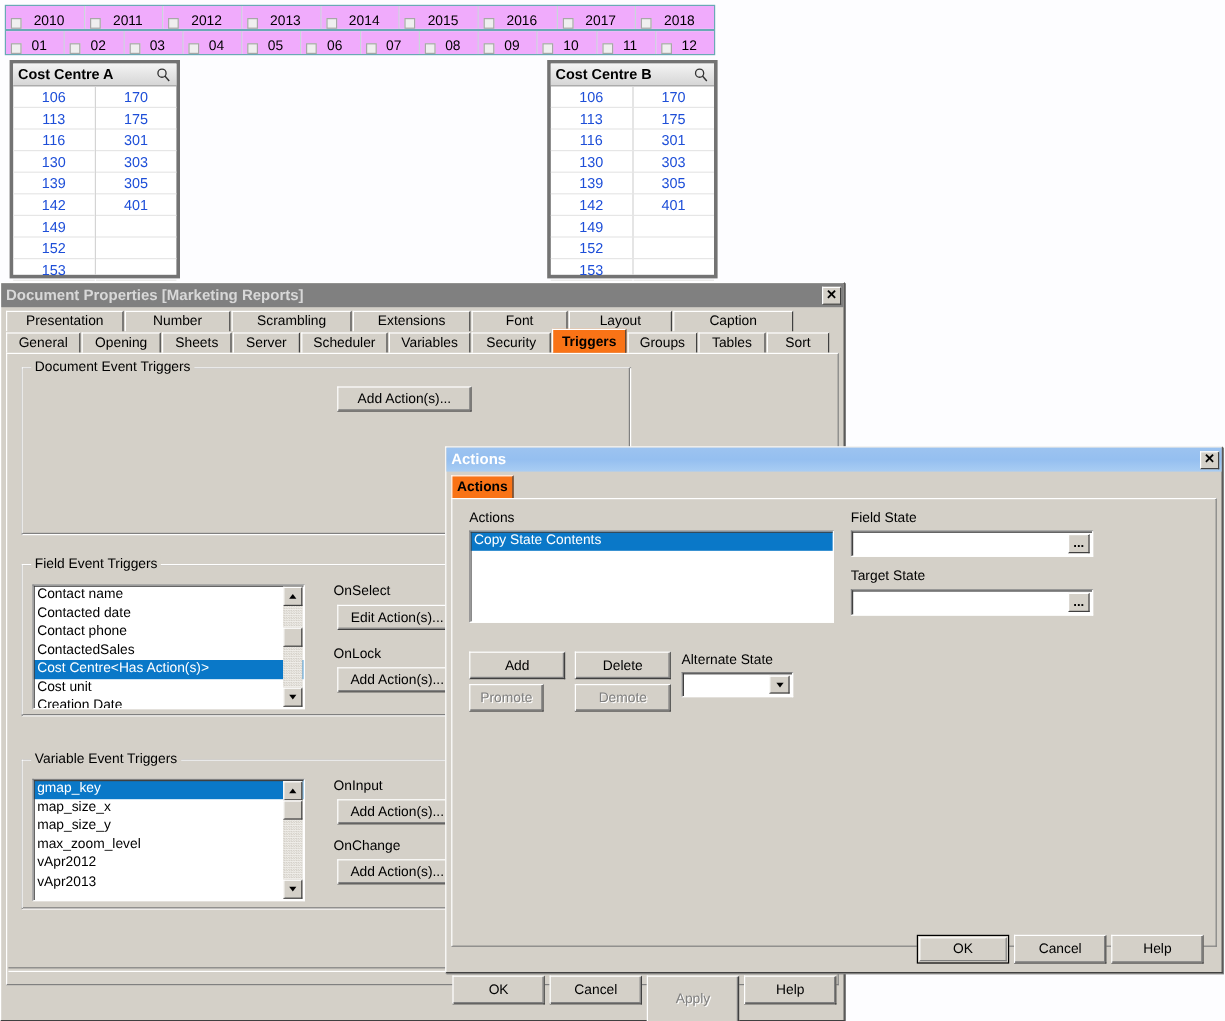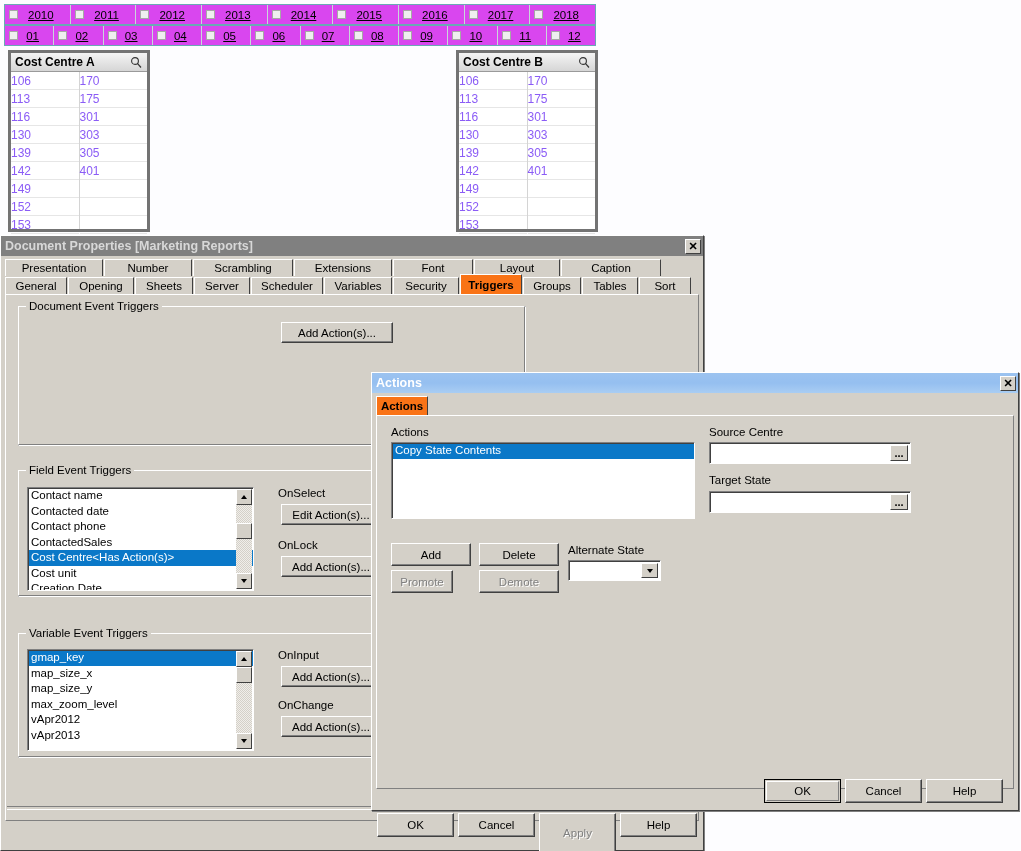--- a/index.html
+++ b/index.html
@@ -26,26 +26,25 @@
     box-sizing: border-box;
     display: flex;
   }
   #year-selector { left: 4px; top: 4px; width: 592px; height: 21px; }
   #month-selector { left: 4px; top: 25px; width: 592px; height: 21px; }
 
   .sel-cell {
     flex: 1 1 0;
     border-right: 1px solid #c9d6da;
     display: flex;
-    align-items: center;
+    align-items: flex-end;
     box-sizing: border-box;
     padding-left: 4px;
     height: 100%;
-    background: #d946ef;
-    text-decoration: underline;
+    background: #f0abfc;
   }
   .sel-cell:last-child { border-right: none; }
   .sel-check {
     width: 9px;
     height: 9px;
     border: 1px solid #a7a7a7;
     background: #efefef;
     box-sizing: border-box;
     flex: 0 0 auto;
   }
@@ -90,25 +89,25 @@
 
   .lb-body { display: flex; height: calc(100% - 19px); }
   .lb-col {
     flex: 1 1 0;
     box-sizing: border-box;
   }
   .lb-col.left { border-right: 1px solid #d4d4d4; }
   .lb-cell {
     height: 18px;
     line-height: 18px;
-    text-align: left;
+    text-align: center;
     font-size: 12px;
     border-bottom: 1px solid #e6e6e6;
     box-sizing: border-box;
-    color: #8b5cf6;
+    color: #1d4ed8;
   }
 
   
   .dialog {
     position: absolute;
     background: #d4d0c8;
     border-top: 1px solid #ffffff;
     border-left: 1px solid #ffffff;
     border-right: 1px solid #404040;
     border-bottom: 1px solid #404040;
@@ -706,21 +705,21 @@
 
     <div class="lbl" style="left:191px; top:128px;">Alternate State</div>
     <div class="combo" style="left:191px; top:144px; width:93px; height:21px;">
       <div class="tf-frame"></div>
       <span class="combo-value"></span>
       <span class="combo-arrow">
           <span class="arrow down"></span>
         </span>
     </div>
 
-    <div class="lbl" style="left:332px; top:10px;">Source Centre</div>
+    <div class="lbl" style="left:332px; top:10px;">Field State</div>
     <div class="textfield" style="left:332px; top:26px; width:202px; height:22px;">
       <div class="tf-frame"></div>
       <input type="text" value="" style="">
       <span class="ellipsis-btn">...</span>
     </div>
     <div class="lbl" style="left:332px; top:58px;">Target State</div>
     <div class="textfield" style="left:332px; top:75px; width:202px; height:22px;">
       <div class="tf-frame"></div>
       <input type="text" value="" style="">
       <span class="ellipsis-btn">...</span>

